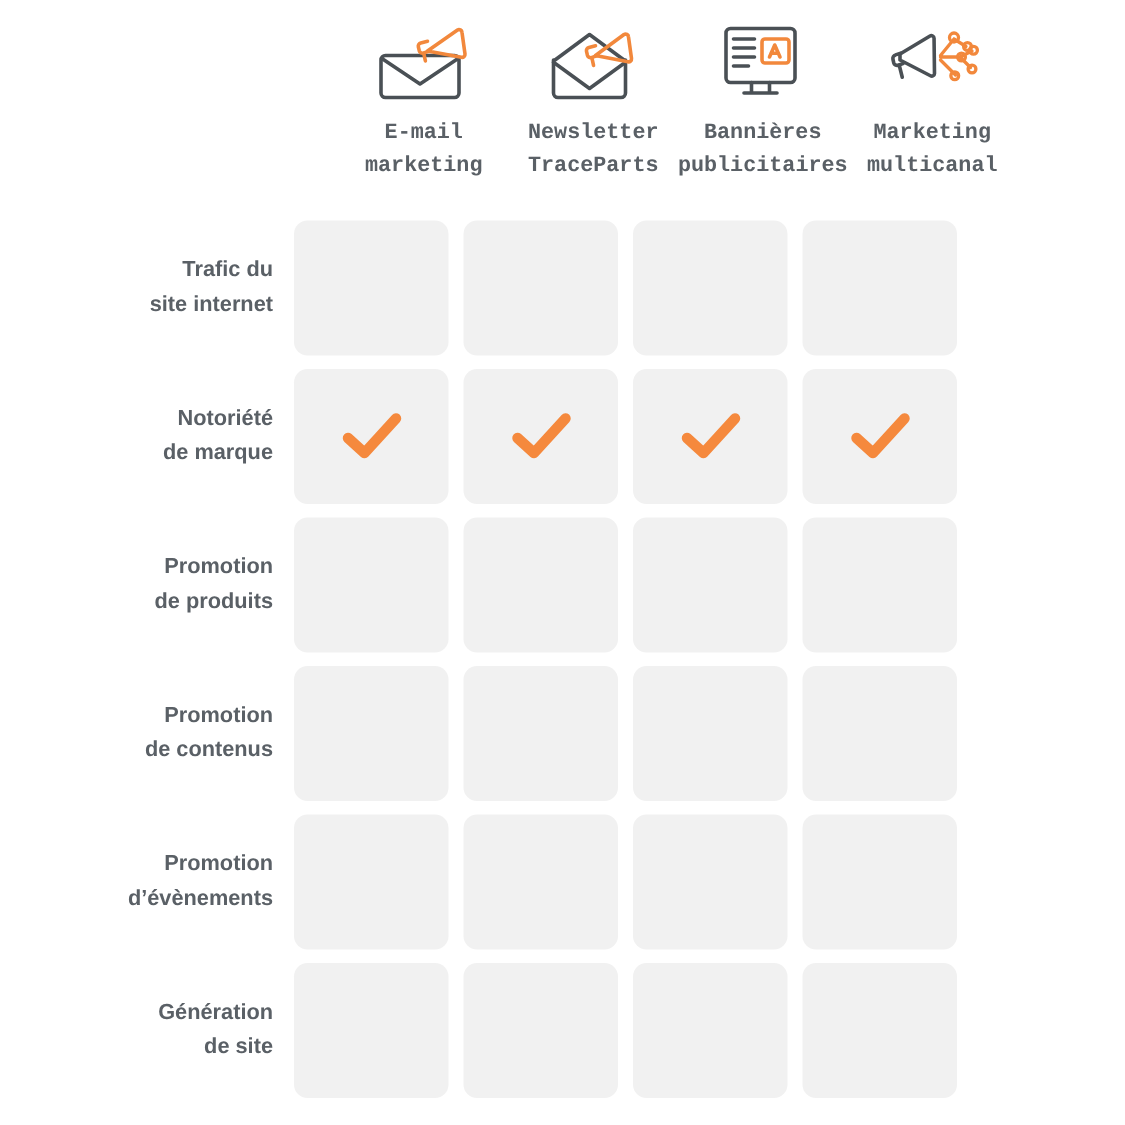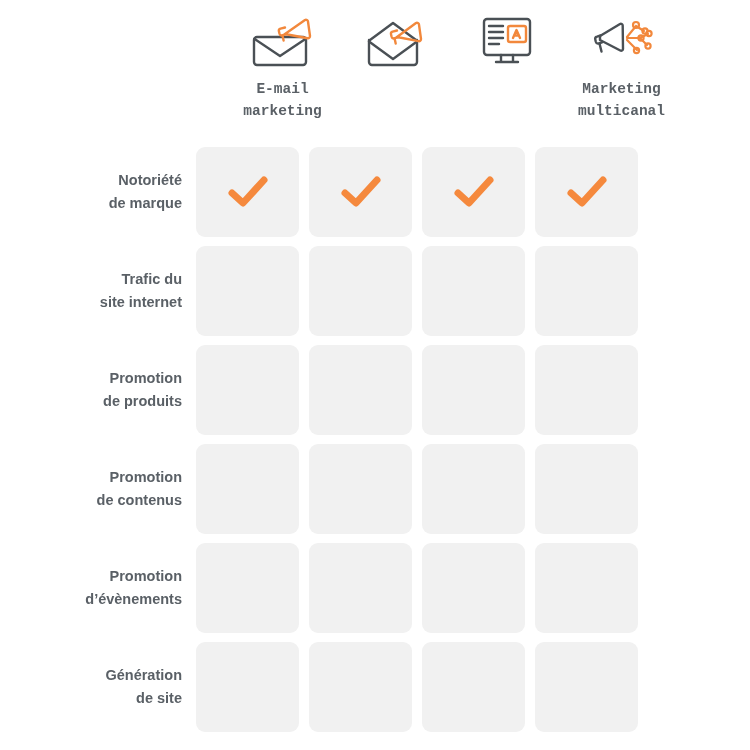--- a/index.html
+++ b/index.html
@@ -140,36 +140,40 @@
             <path d="M5 28 v22 a3 3 0 0 0 3 3 h42 a3 3 0 0 0 3 -3 V28"></path>
             <path d="M5 29.5 L29 47 L53 29.5"></path>
           </g>
           <g class="ic-orange" stroke-width="2.4" stroke-linecap="round" stroke-linejoin="round">
             <path d="M33 25 L52 11 a2 2 0 0 1 3 1.6 L57 27 a2 2 0 0 1 -2.4 2.2 L33 25 z"></path>
             <path d="M33 18.5 L28.6 19.6 a2.2 2.2 0 0 0 -1.6 2.6 l0.6 2.6 a2.2 2.2 0 0 0 2.6 1.6 L34.4 25"></path>
             <path d="M30.6 26.6 L31.7 31.6"></path>
           </g>
         </svg>
       </div>
+      <div class="col-label">Newsletter
+TraceParts</div>
     </div>
 
     <div class="col-head">
       <div class="col-icon">
         <svg width="64" height="58" viewBox="0 0 64 58" fill="none">
           <g class="ic-dark" stroke-width="2.4" stroke-linecap="round" stroke-linejoin="round">
             <rect x="7" y="7" width="46" height="36" rx="3"></rect>
             <path d="M24 43 v6 M36 43 v6 M19 50 h22"></path>
             <path d="M12 14 h14 M12 20 h14 M12 26 h14 M12 32 h10"></path>
           </g>
           <g class="ic-orange" stroke-width="2.4" stroke-linecap="round" stroke-linejoin="round">
             <rect x="31" y="14" width="18" height="16" rx="2"></rect>
             <path d="M36 26 l3.5 -8 l3.5 8 M37 23.5 h5"></path>
           </g>
         </svg>
       </div>
+      <div class="col-label">Bannières
+publicitaires</div>
     </div>
 
     <div class="col-head">
       <div class="col-icon">
         <svg width="64" height="58" viewBox="0 0 64 58" fill="none">
           <g class="ic-dark" stroke-width="2.4" stroke-linecap="round" stroke-linejoin="round">
             <path d="M10 24 L30 12 a1.8 1.8 0 0 1 2.7 1.5 L33 37 a1.8 1.8 0 0 1 -2.7 1.5 L10 28 z"></path>
             <path d="M10.5 23.5 L7 24.6 a2.4 2.4 0 0 0 -1.7 2.9 l0.5 2.3 a2.4 2.4 0 0 0 2.9 1.7 L12 30.4"></path>
             <path d="M9.5 31.5 L11.5 39.5"></path>
           </g>
@@ -186,20 +190,31 @@
       </div>
       <div class="col-label">Marketing
 multicanal</div>
     </div>
 
   </div>
 
   <div class="rows">
 
     <div class="row">
+      <div class="row-label">Trafic du
+site internet</div>
+      <div class="cells">
+        <div class="cell"></div>
+        <div class="cell"></div>
+        <div class="cell"></div>
+        <div class="cell"></div>
+      </div>
+    </div>
+
+    <div class="row">
       <div class="row-label">Notoriété
 de marque</div>
       <div class="cells">
         <div class="cell">
           <svg class="check" viewBox="0 0 44 44" fill="none">
               <path d="M6 23 L17 33 L38 10" stroke="#f5893d" stroke-width="7" stroke-linecap="round" stroke-linejoin="round"></path>
             </svg>
         </div>
         <div class="cell">
           <svg class="check" viewBox="0 0 44 44" fill="none">
@@ -213,31 +228,20 @@
         </div>
         <div class="cell">
           <svg class="check" viewBox="0 0 44 44" fill="none">
               <path d="M6 23 L17 33 L38 10" stroke="#f5893d" stroke-width="7" stroke-linecap="round" stroke-linejoin="round"></path>
             </svg>
         </div>
       </div>
     </div>
 
     <div class="row">
-      <div class="row-label">Trafic du
-site internet</div>
-      <div class="cells">
-        <div class="cell"></div>
-        <div class="cell"></div>
-        <div class="cell"></div>
-        <div class="cell"></div>
-      </div>
-    </div>
-
-    <div class="row">
       <div class="row-label">Promotion
 de produits</div>
       <div class="cells">
         <div class="cell"></div>
         <div class="cell"></div>
         <div class="cell"></div>
         <div class="cell"></div>
       </div>
     </div>
 

